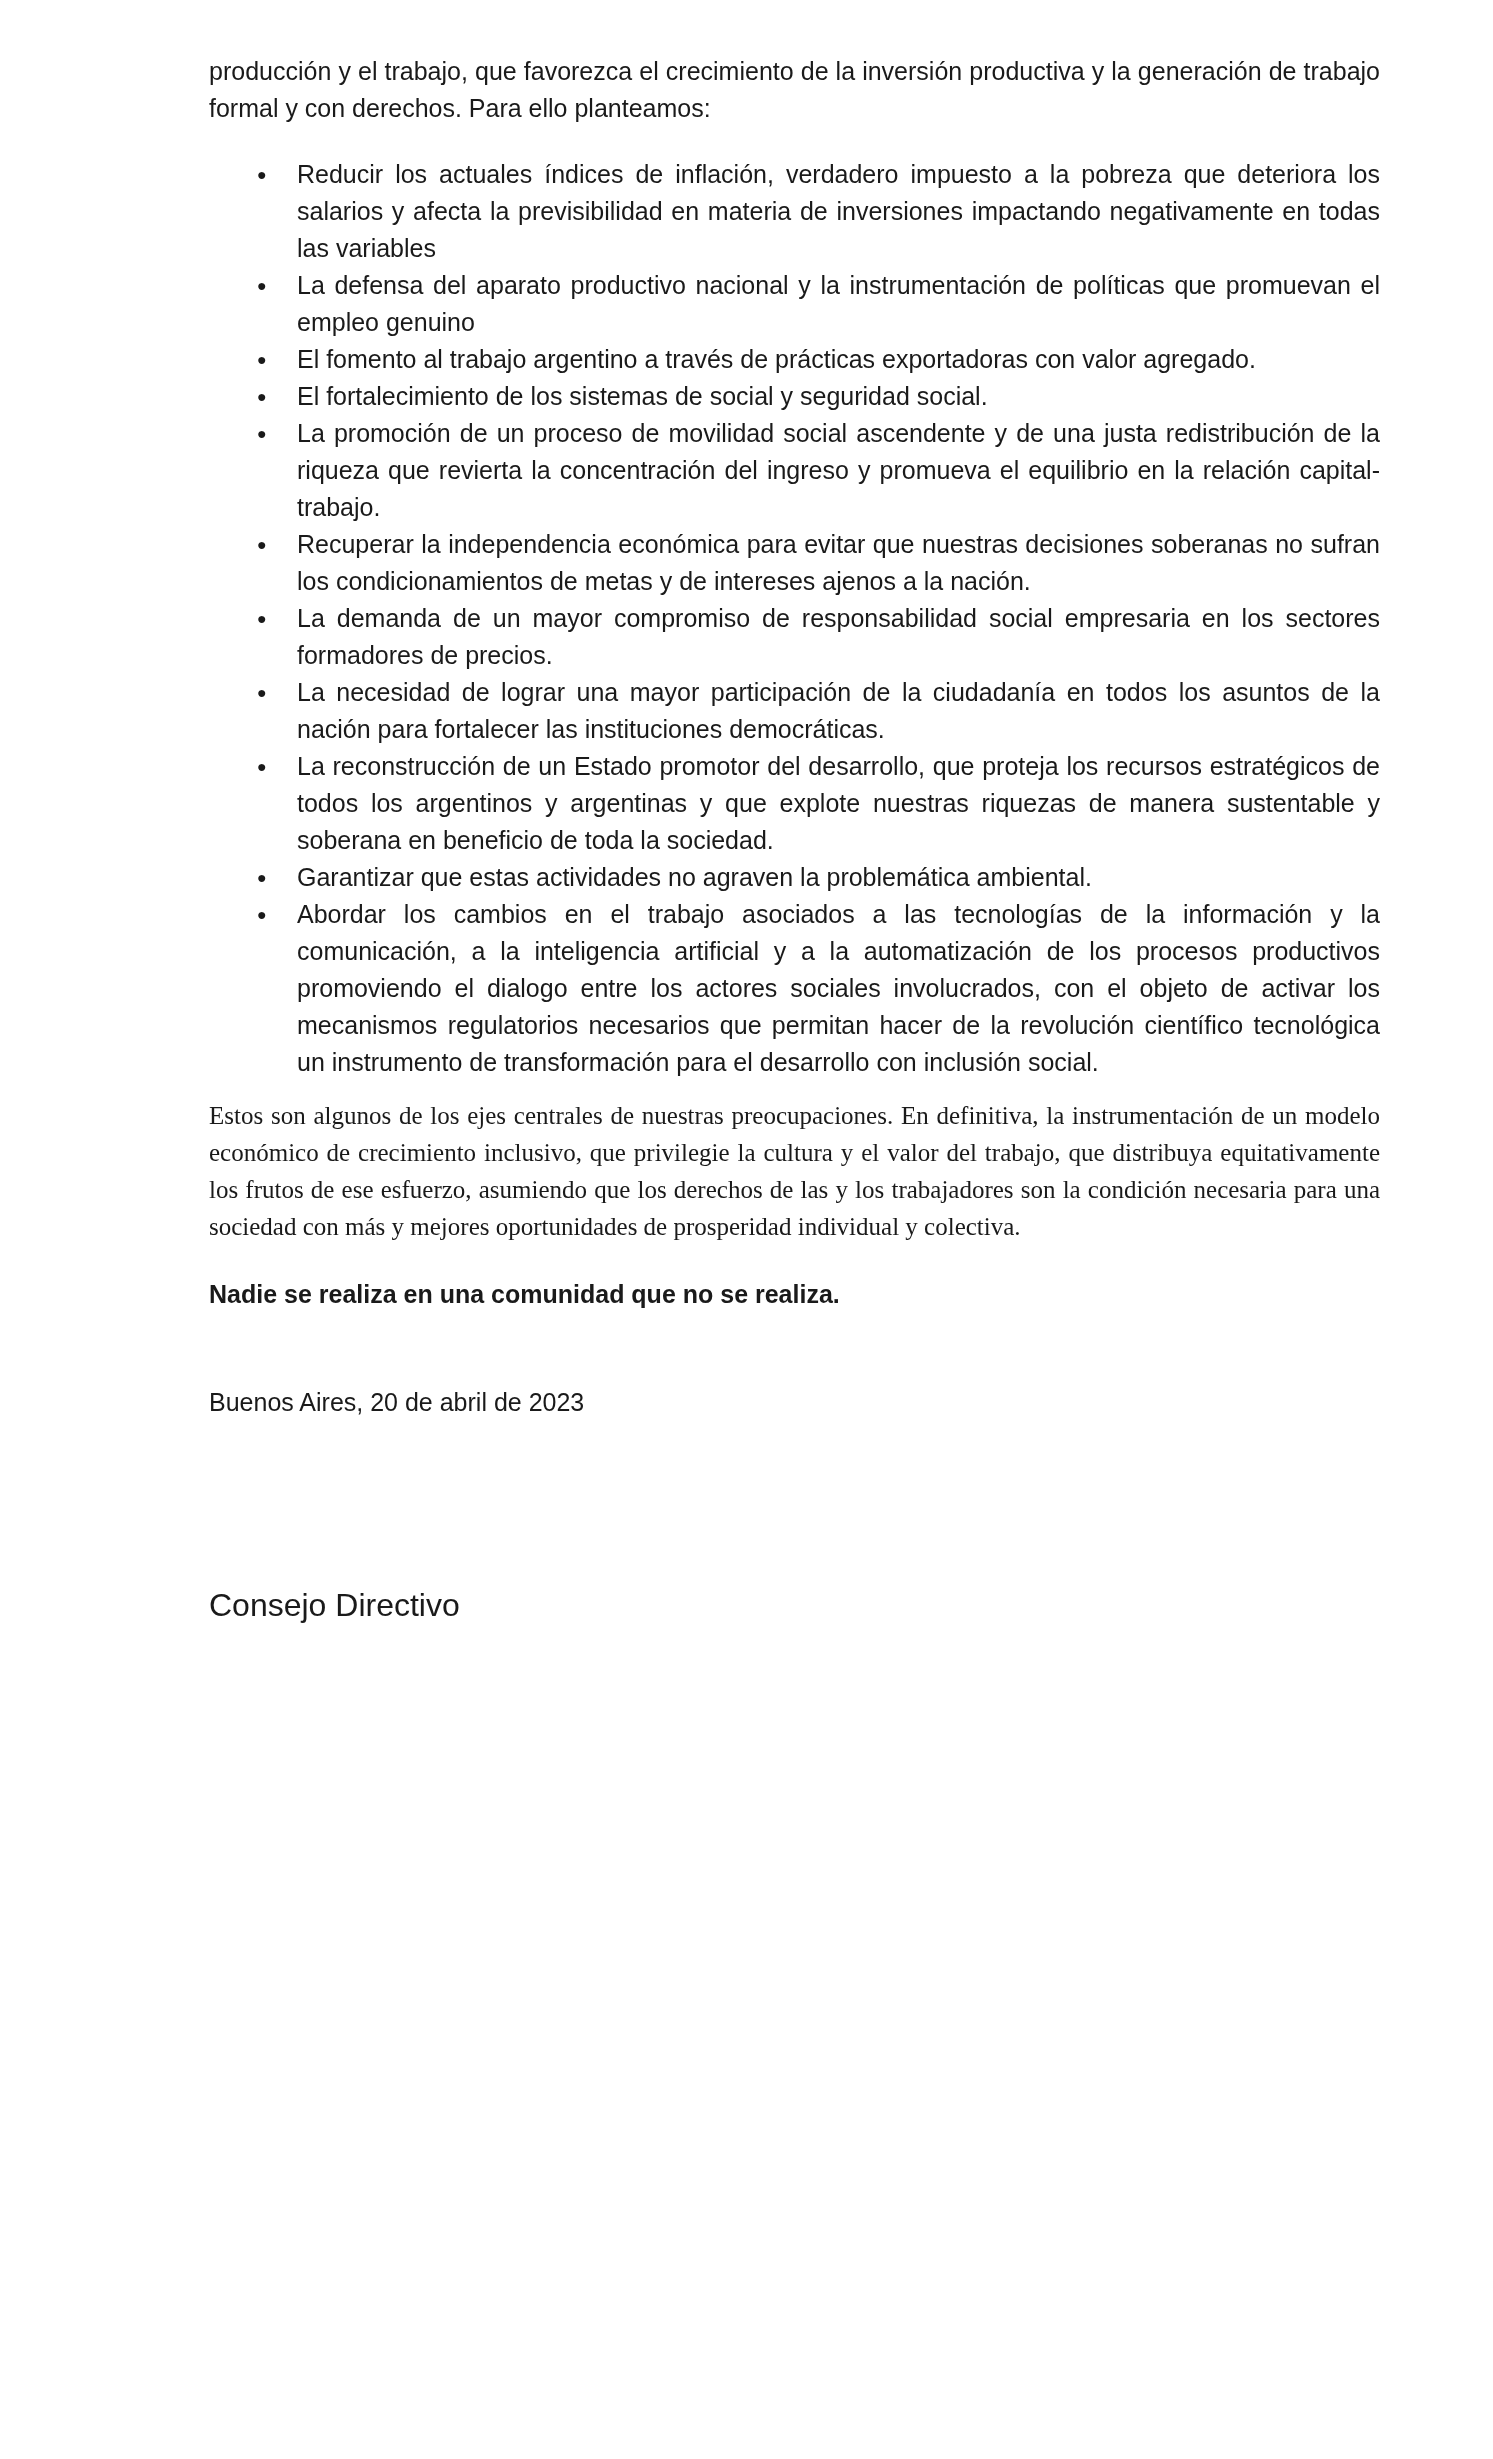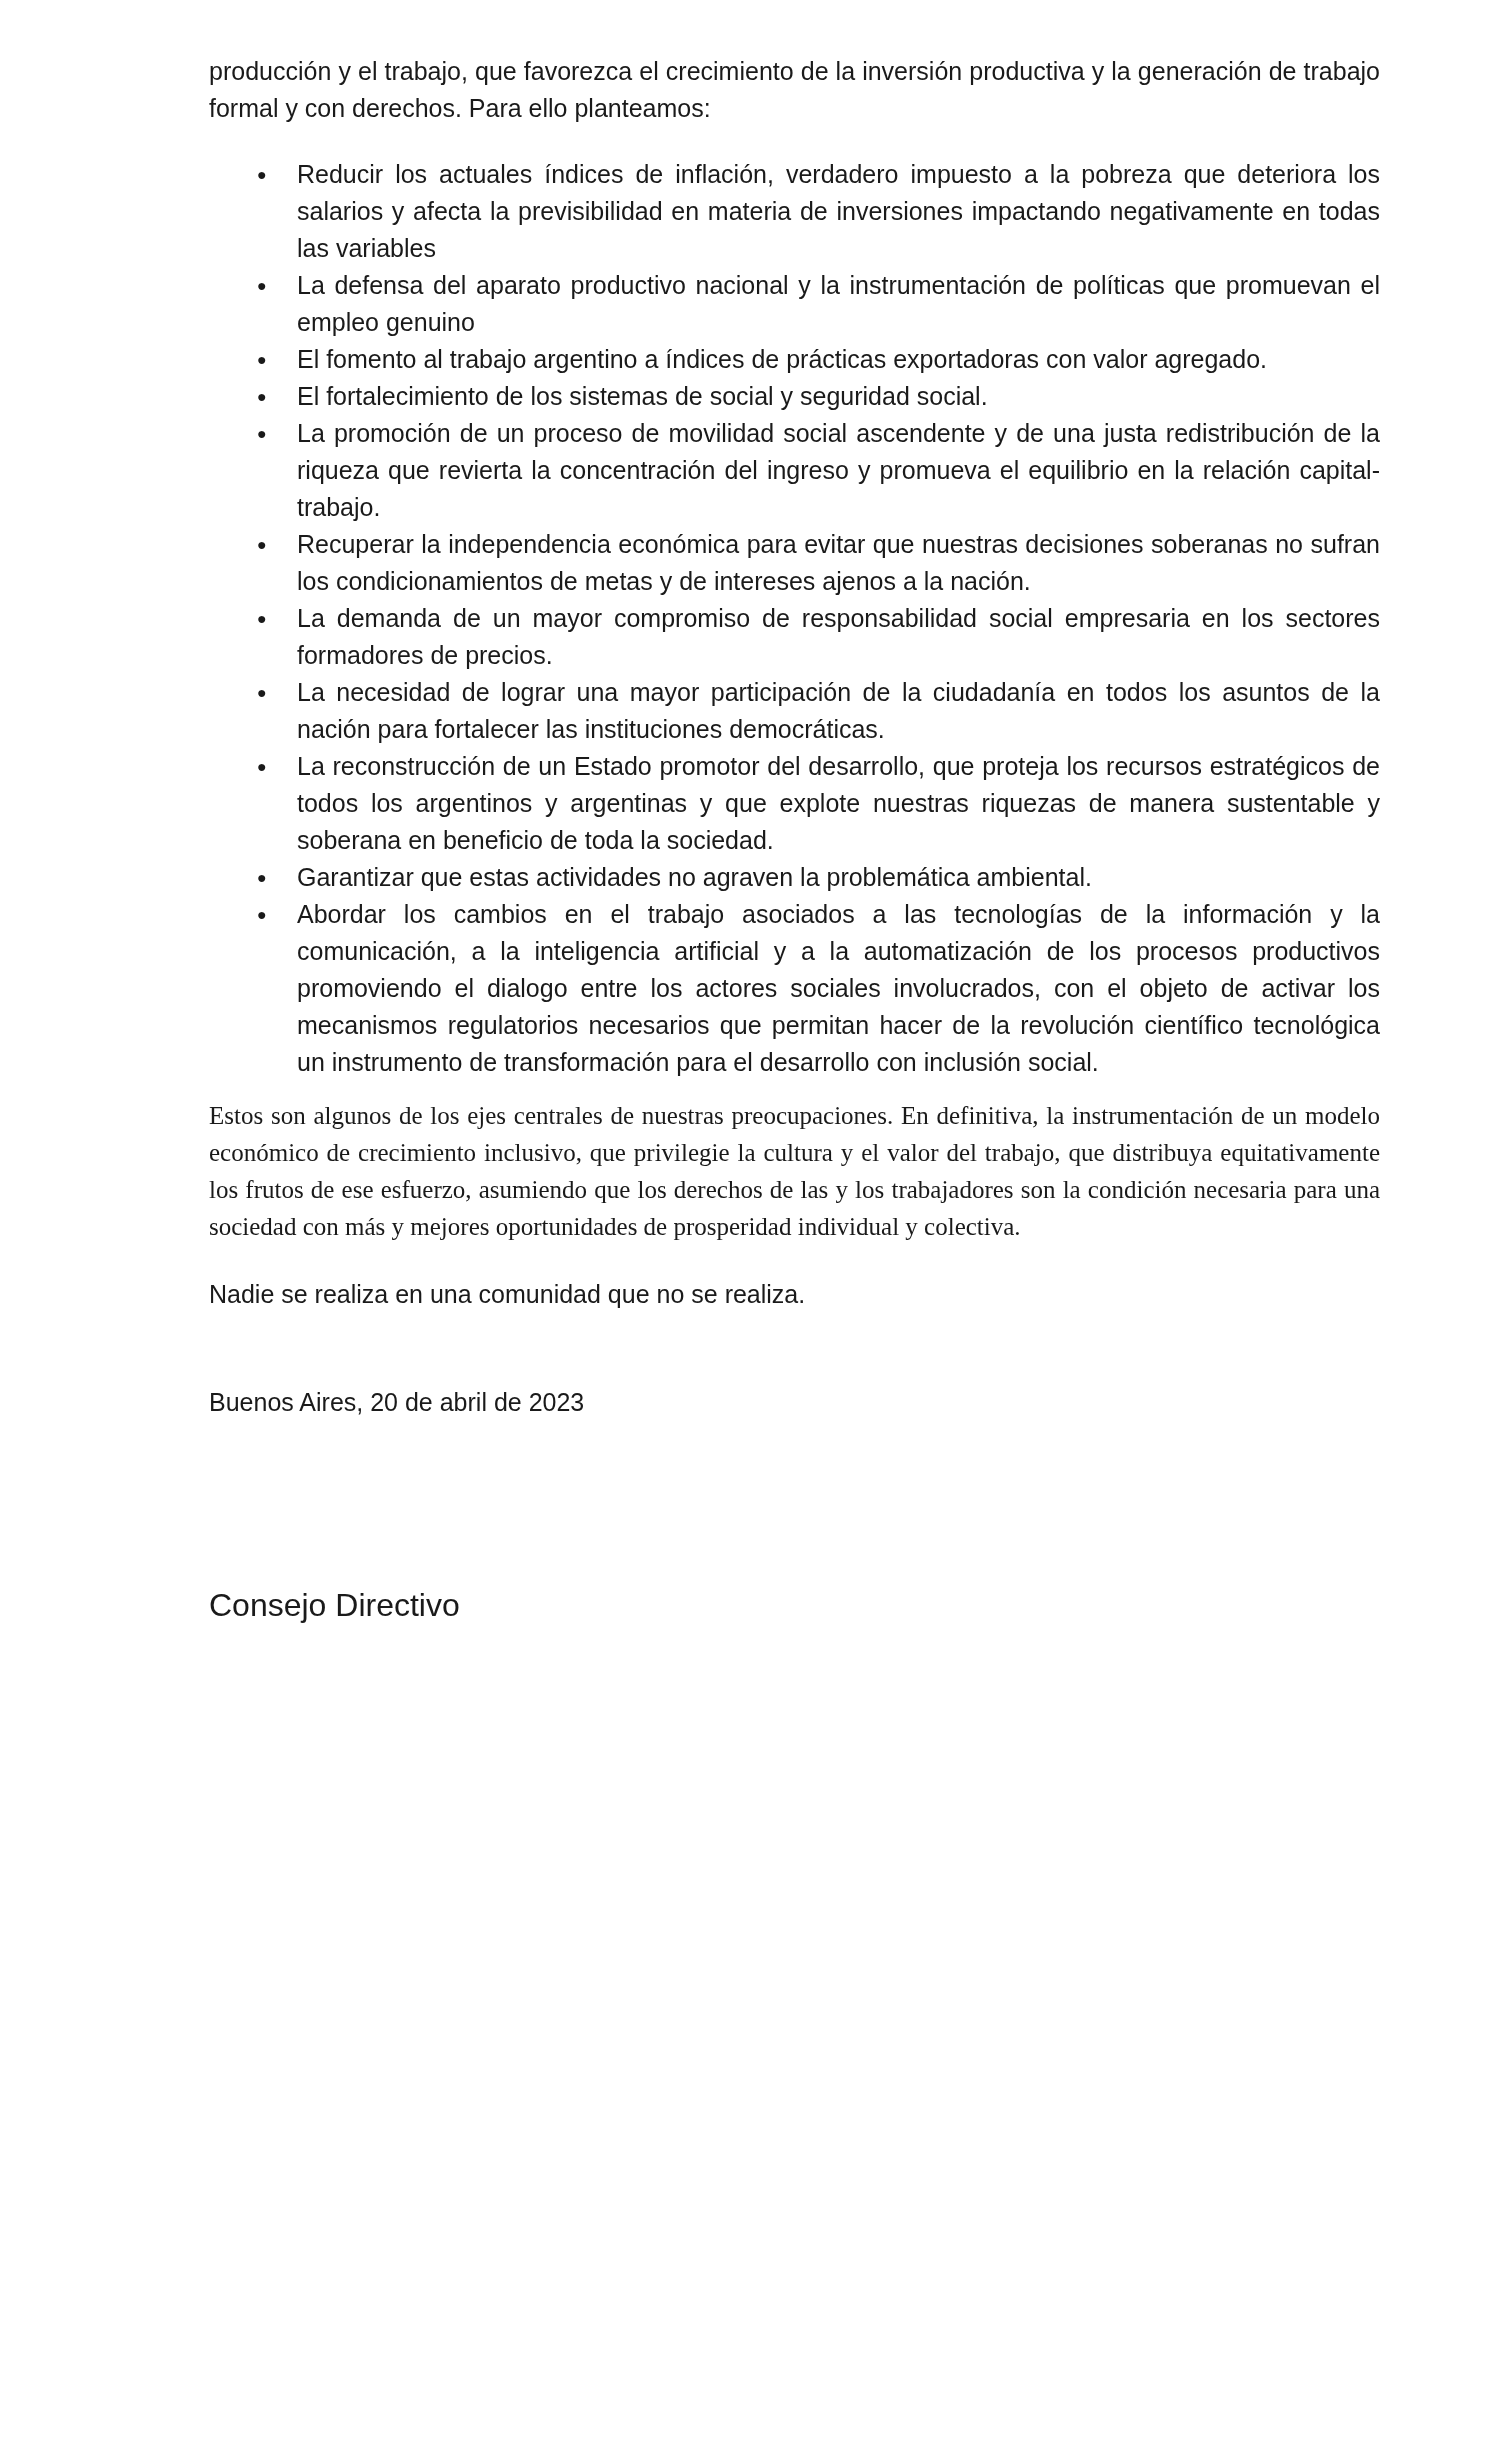--- a/index.html
+++ b/index.html
@@ -38,21 +38,21 @@
   }
   ul.points li .bullet {
     position: absolute;
     left: 48px;
     top: 0;
     font-size: 16.3px;
     line-height: 37px;
     color: #1a1a1a;
   }
   .closing { margin-top: 16px; font-family: Liberation Serif, serif; }
-  .tagline  { margin-top: 31px; text-align: left; }
+  .tagline  { margin-top: 31px; text-align: left; font-weight: bold; }
   .dateline { margin-top: 71px; text-align: left; }
   .signature {
     margin-top: 165px;
     text-align: left;
     font-size: 32px;
     line-height: 38px;
   }
 </style>
 </head>
 <body>
@@ -65,21 +65,21 @@
     <li>
       <span class="bullet">●</span>
       <span>Reducir los actuales índices de inflación, verdadero impuesto a la pobreza que deteriora los salarios y afecta la previsibilidad en materia de inversiones impactando negativamente en todas las variables</span>
     </li>
     <li>
       <span class="bullet">●</span>
       <span>La defensa del aparato productivo nacional y la instrumentación de políticas que promuevan el empleo genuino</span>
     </li>
     <li>
       <span class="bullet">●</span>
-      <span>El fomento al trabajo argentino a índices de prácticas exportadoras con valor agregado.</span>
+      <span>El fomento al trabajo argentino a través de prácticas exportadoras con valor agregado.</span>
     </li>
     <li>
       <span class="bullet">●</span>
       <span>El fortalecimiento de los sistemas de social y seguridad social.</span>
     </li>
     <li>
       <span class="bullet">●</span>
       <span>La promoción de un proceso de movilidad social ascendente y de una justa redistribución de la riqueza que revierta la concentración del ingreso y promueva el equilibrio en la relación capital-trabajo.</span>
     </li>
     <li>

